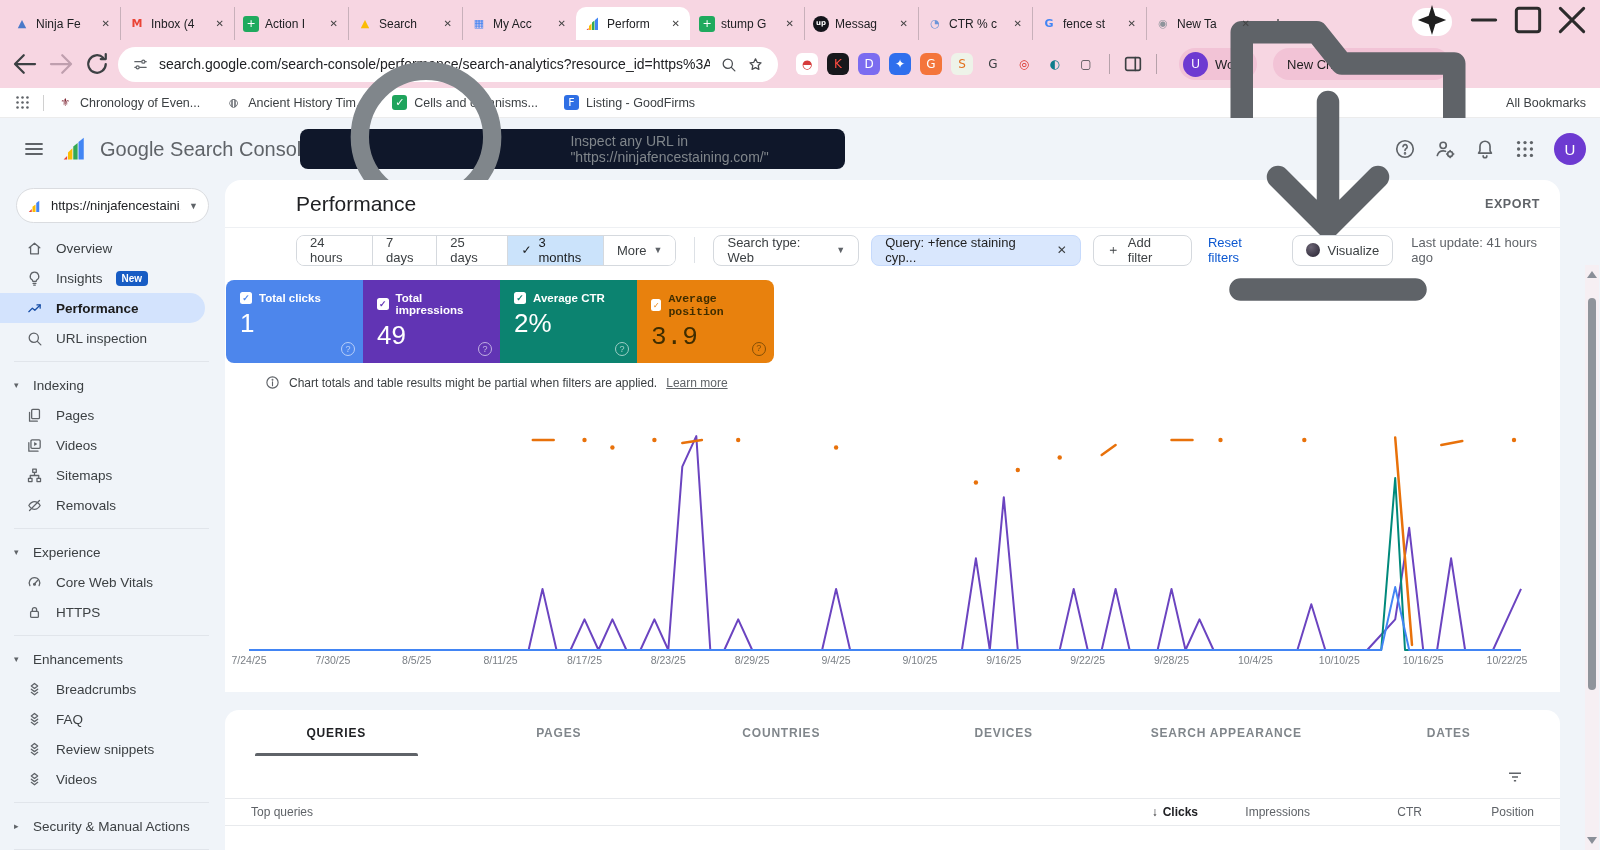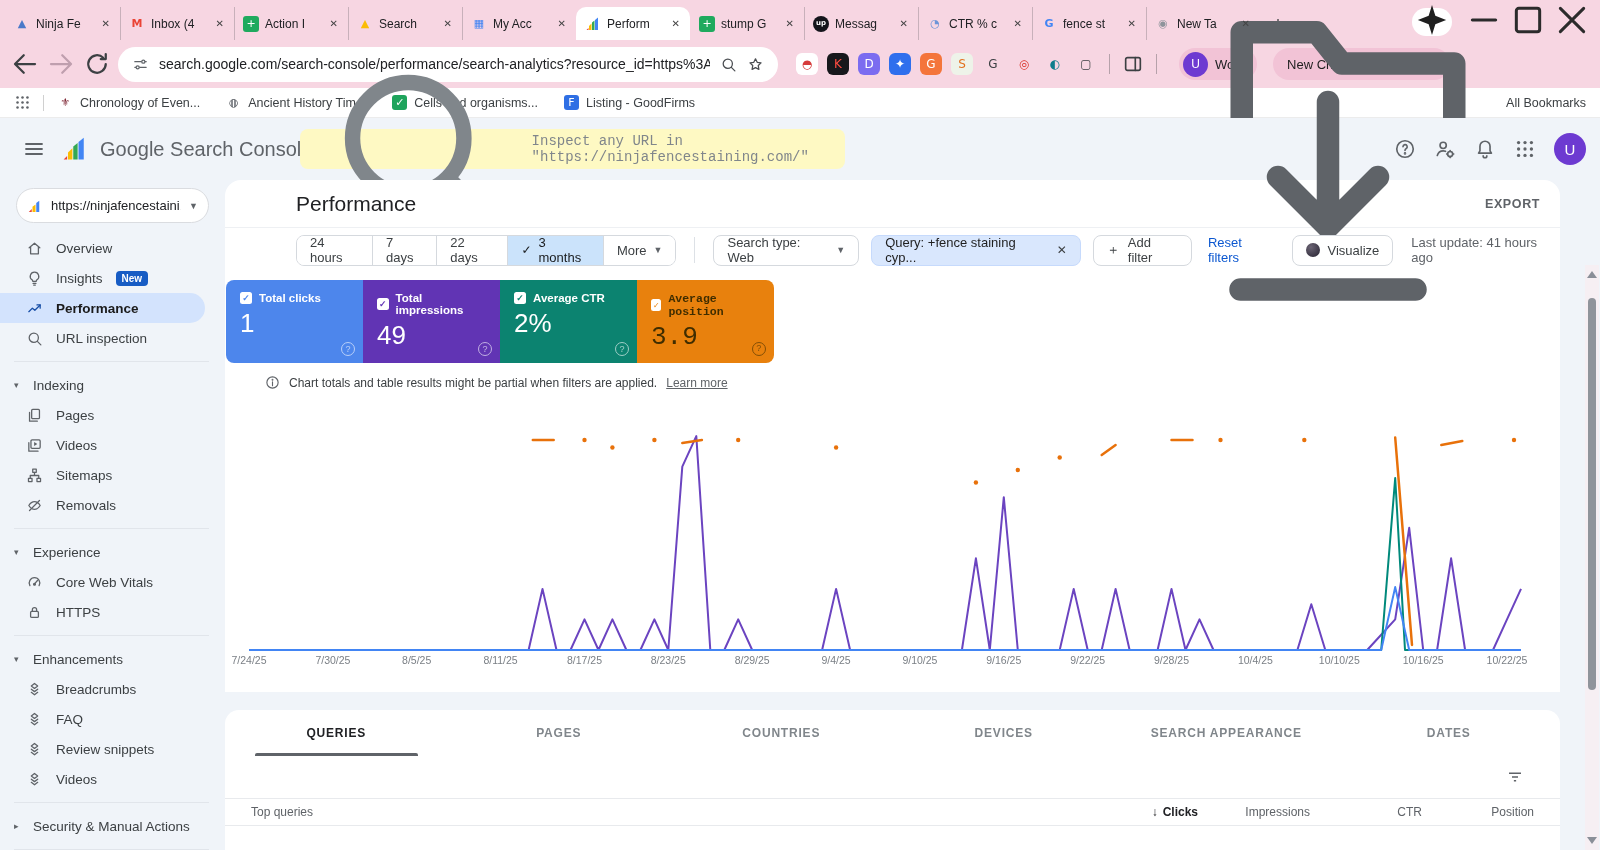--- a/index.html
+++ b/index.html
@@ -57,21 +57,21 @@
   .bm{display:flex;align-items:center;gap:7px;margin-right:26px;}
   .bm-fav{width:15px;height:15px;border-radius:3px;display:flex;align-items:center;justify-content:center;font-size:11px;font-family:"DejaVu Sans",sans-serif;}
   .bm-all{margin-left:auto;display:flex;align-items:center;gap:8px;}
   .bm-all svg{width:16px;height:16px;color:#5f6368;}
 
   
   .gsc-header{height:62px;background:var(--page);position:relative;display:flex;align-items:center;padding:0 16px;}
   .hamburger{width:24px;height:24px;color:var(--gray);margin:0 14px 0 6px;}
   .gsc-logo{width:30px;height:28px;margin-right:10px;}
   .gsc-name{font-size:20px;color:#5f6368;letter-spacing:0;}
-  .gsc-search{position:absolute;left:300px;top:11px;width:545px;height:40px;background:#fef9c3;border-radius:8px;display:flex;align-items:center;padding:0 14px;gap:12px;color:#80868b;font-family:Liberation Mono, monospace;}
+  .gsc-search{position:absolute;left:300px;top:11px;width:545px;height:40px;background:#0f172a;border-radius:8px;display:flex;align-items:center;padding:0 14px;gap:12px;color:#80868b;}
   .gsc-search svg{width:18px;height:18px;}
   .gsc-search-ph{font-size:14px;color:#80868b;}
   .hdr-right{position:absolute;right:14px;top:0;height:62px;display:flex;align-items:center;gap:18px;color:var(--gray);}
   .hic{width:22px;height:22px;position:relative;}
   .hic svg{width:22px;height:22px;}
   .avatar-b{width:32px;height:32px;border-radius:50%;background:#6d3ad1;color:#fff;font-size:15px;display:flex;align-items:center;justify-content:center;}
 
   
   .gsc-body{position:relative;height:670px;background:var(--page);}
   .sidebar{position:absolute;left:0;top:0;width:225px;height:670px;overflow:hidden;}
@@ -620,21 +620,21 @@
             </div>
 
             <div class="seg">
 
               <span>7 days</span>
 
             </div>
 
             <div class="seg">
 
-              <span>22 days</span>
+              <span>25 days</span>
 
             </div>
 
             <div class="seg selected">
               <span class="chk">✓</span>
               <span>3 months</span>
 
             </div>
 
             <div class="seg">

